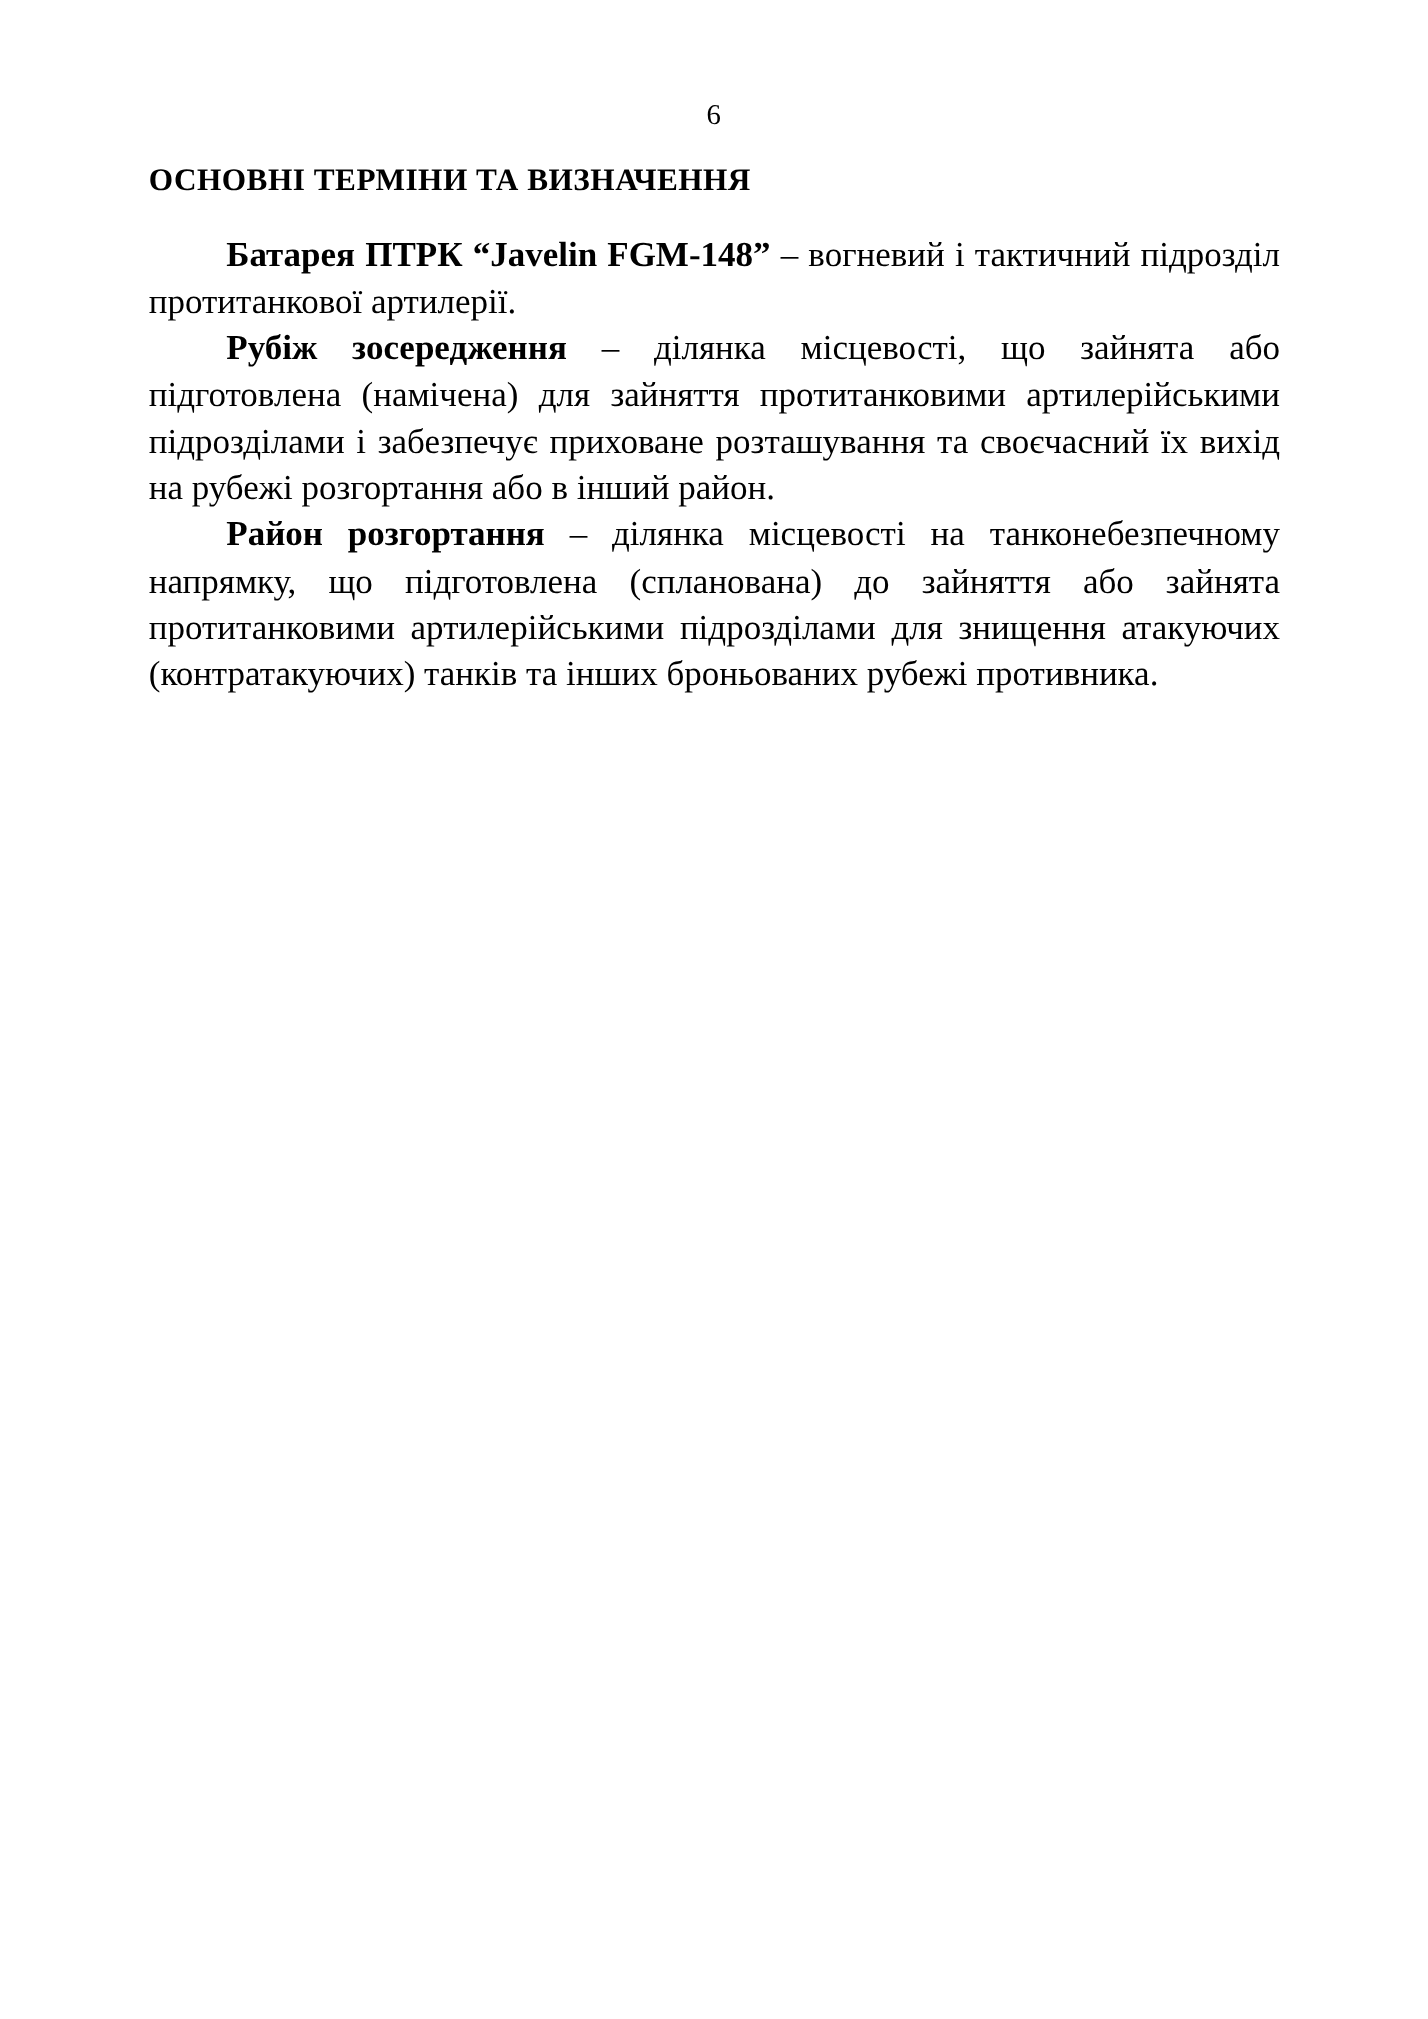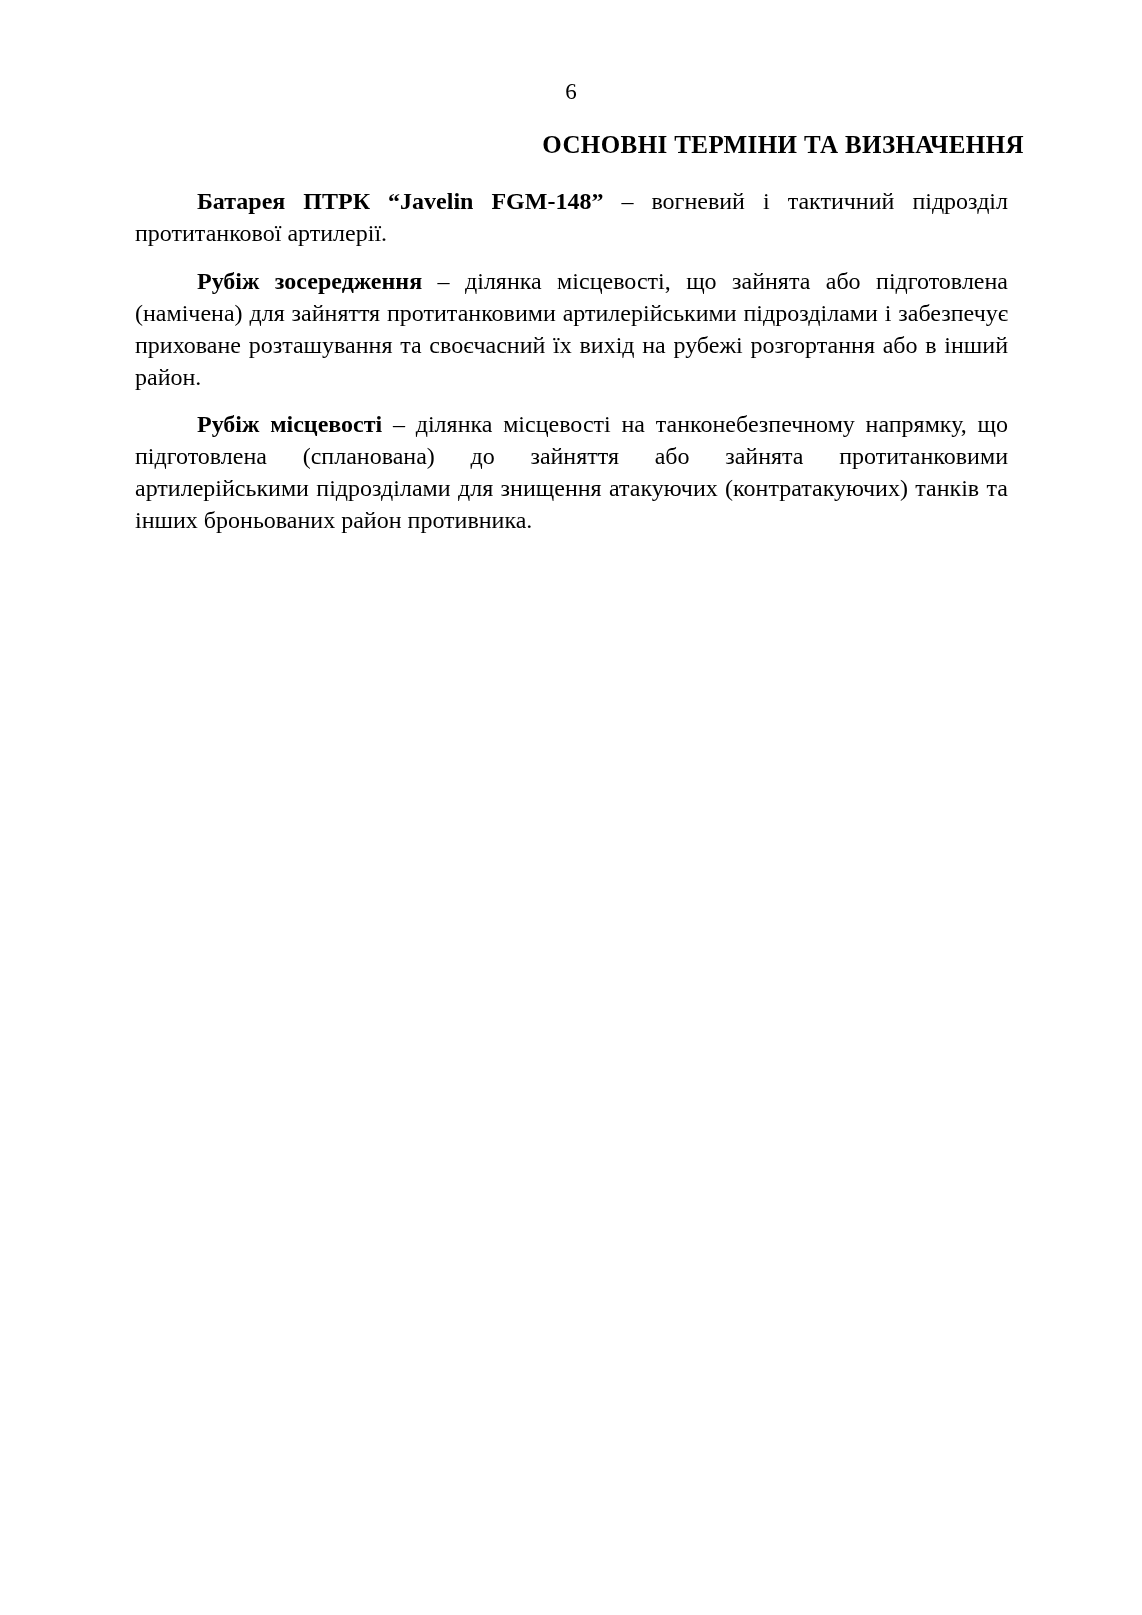--- a/index.html
+++ b/index.html
@@ -31,30 +31,30 @@
     font-size: 23px;
     line-height: 1;
   }
   .content {
     position: absolute;
     top: 130px;
     left: 119px;
     width: 905px;
   }
   .doc-title {
-    text-align: right;
+    text-align: left;
     font-size: 25px;
     font-weight: bold;
     letter-spacing: 0.4px;
     margin: 0 0 26px 0;
     line-height: 1.2;
   }
   p.para {
-    margin: 16px;
-    font-size: 24px;
+    margin: 0;
+    font-size: 28px;
     line-height: 1.33;
     text-align: justify;
     text-indent: 62px;
     text-justify: inter-word;
   }
   p.para + p.para {
     margin-top: 0px;
   }
   .term {
     font-weight: bold;
@@ -73,17 +73,17 @@
 
     <p class="para">
       <span class="term">Батарея ПТРК “Javelin FGM-148”</span><span> – вогневий і тактичний підрозділ протитанкової артилерії.</span>
     </p>
 
     <p class="para">
       <span class="term">Рубіж зосередження</span><span> – ділянка місцевості, що зайнята або підготовлена (намічена) для зайняття протитанковими артилерійськими підрозділами і забезпечує приховане розташування та своєчасний їх вихід на рубежі розгортання або в інший район.</span>
     </p>
 
     <p class="para">
-      <span class="term">Рубіж місцевості</span><span> – ділянка місцевості на танконебезпечному напрямку, що підготовлена (спланована) до зайняття або зайнята протитанковими артилерійськими підрозділами для знищення атакуючих (контратакуючих) танків та інших броньованих район противника.</span>
+      <span class="term">Район розгортання</span><span> – ділянка місцевості на танконебезпечному напрямку, що підготовлена (спланована) до зайняття або зайнята протитанковими артилерійськими підрозділами для знищення атакуючих (контратакуючих) танків та інших броньованих рубежі противника.</span>
     </p>
 
   </div>
 </div>
 
 </body></html>

